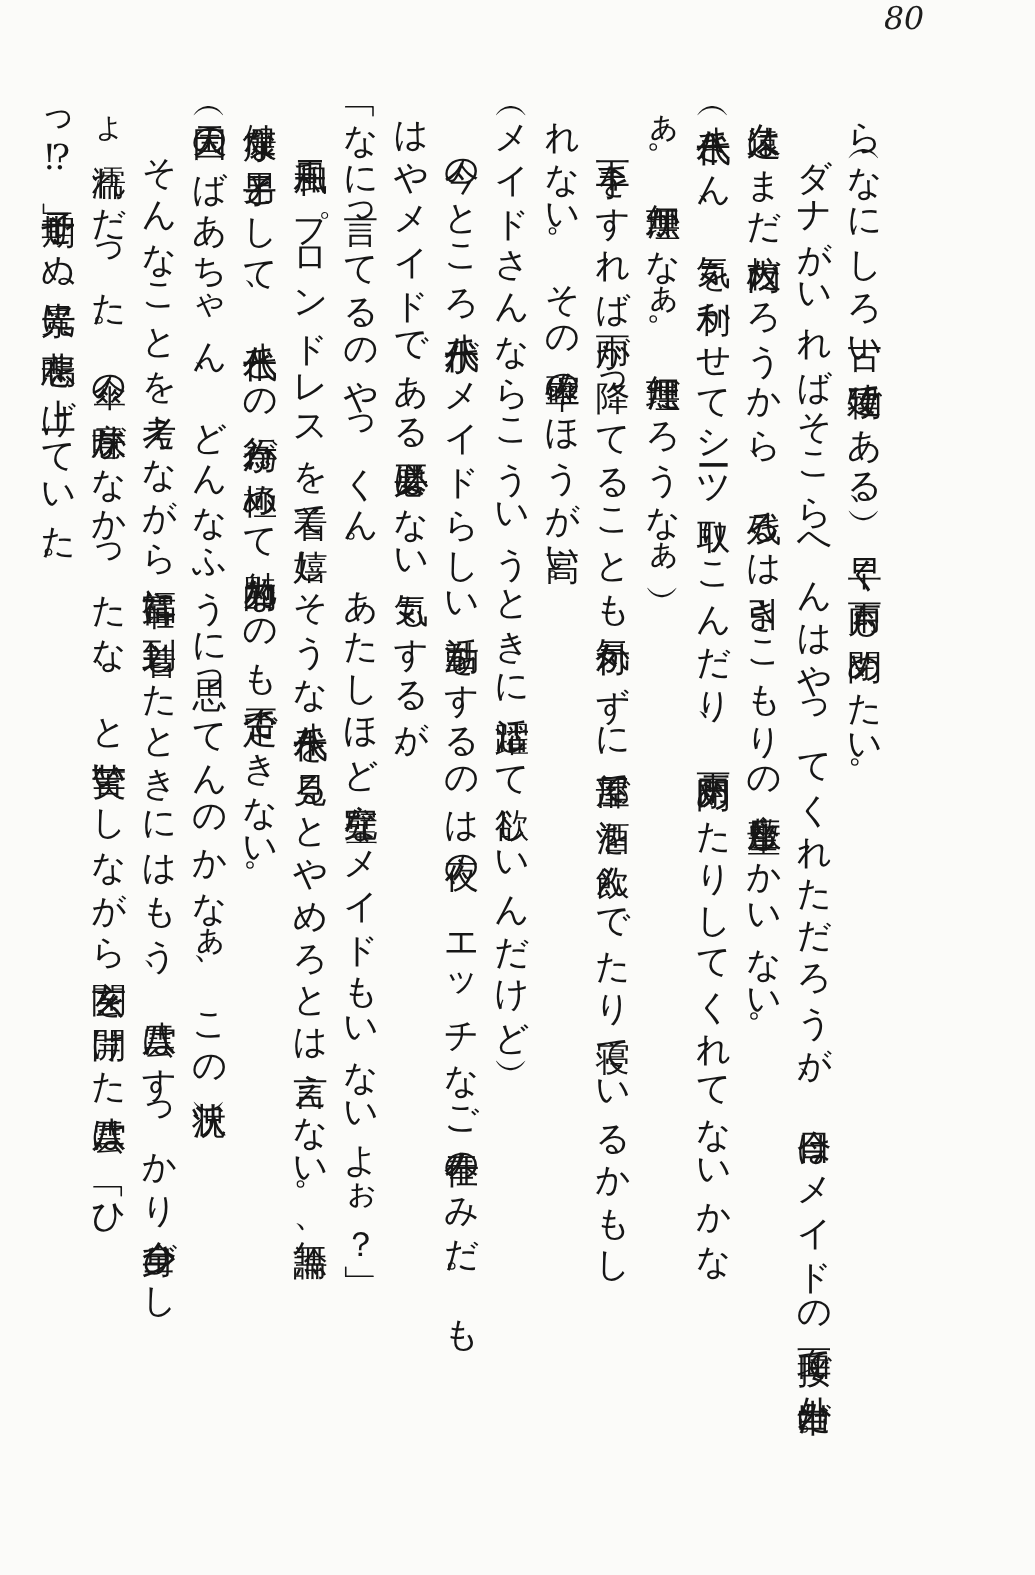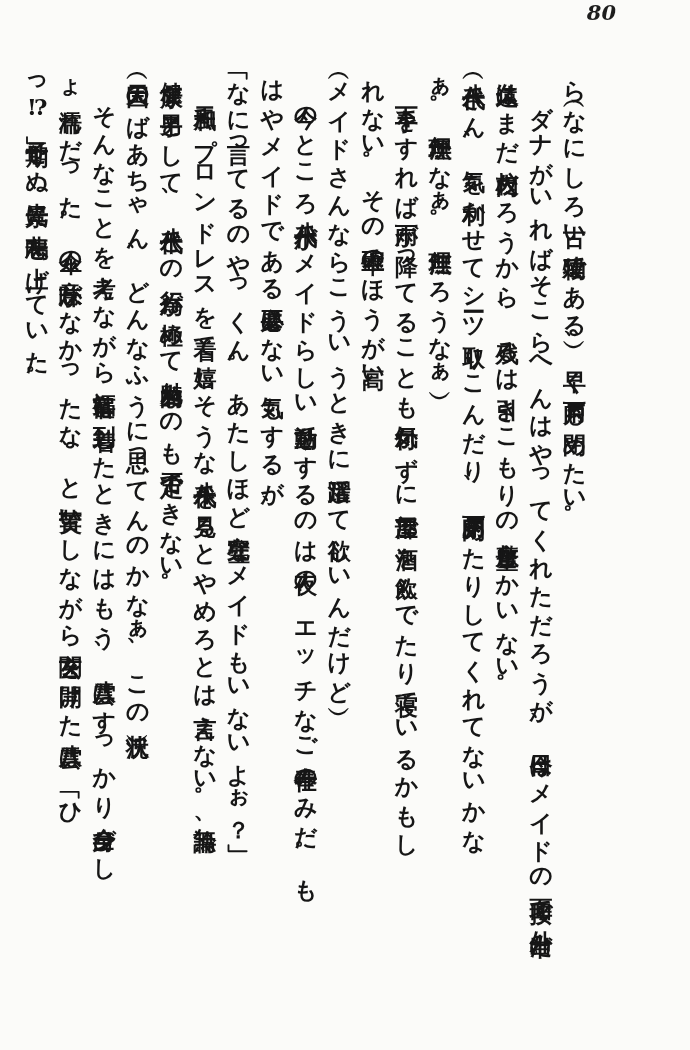--- a/index.html
+++ b/index.html
@@ -10,21 +10,20 @@
   }
   body {
     position: relative;
     background: #fbfbf9;
     overflow: hidden;
     font-family: "DejaVu Serif", "Liberation Serif", serif;
   }
   .page {
     position: absolute;
     inset: 0;
-    font-weight: bold;
   }
   .page-number {
     position: absolute;
     top: -2px;
     right: 74px;
     font-style: italic;
     font-size: 21px;
     line-height: 1.4;
     color: #1d1d1d;
   }

